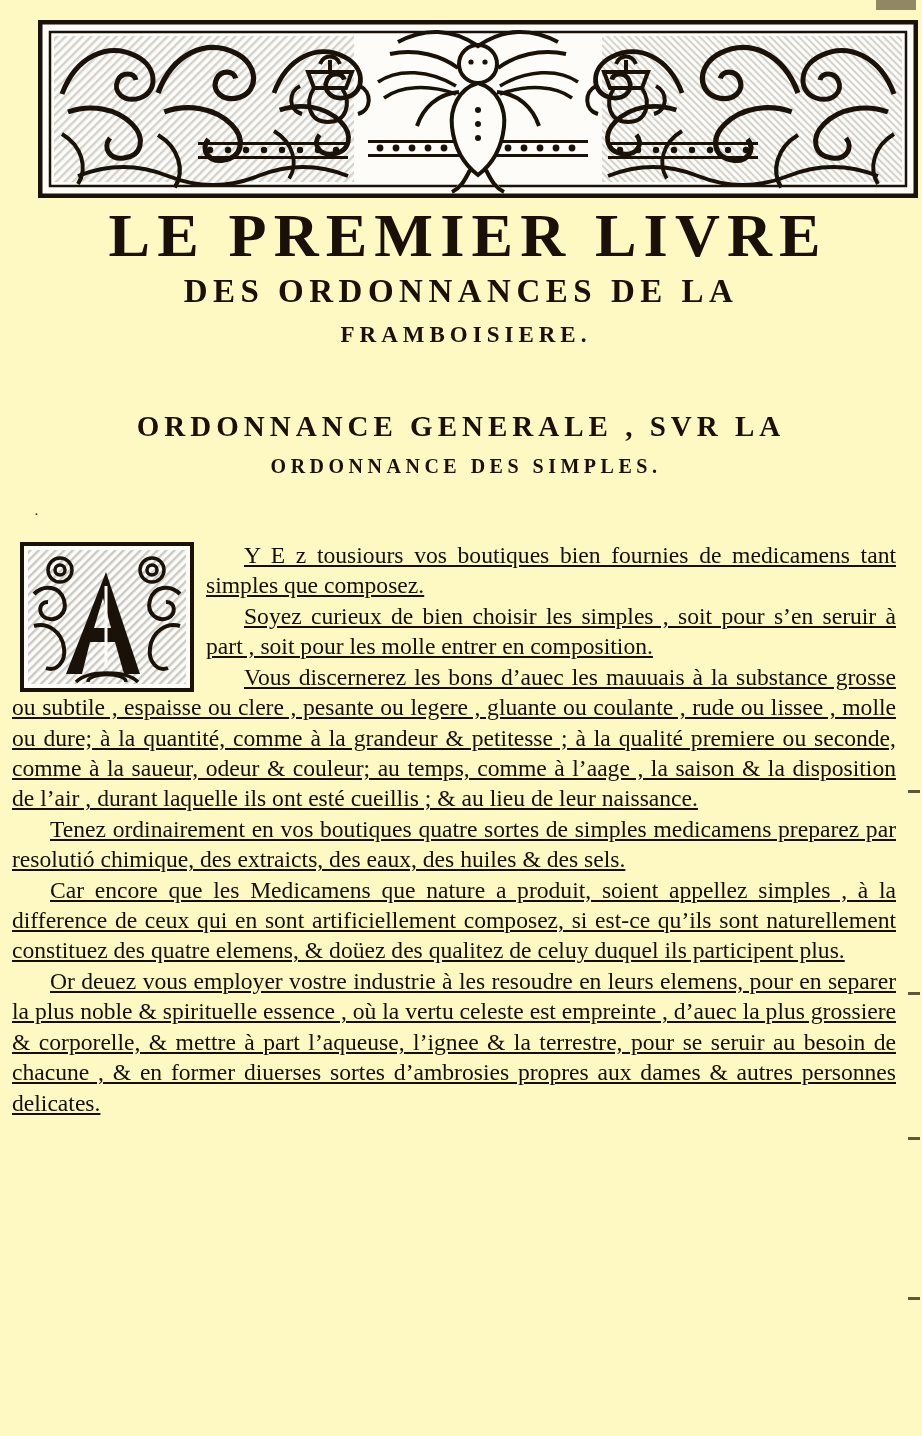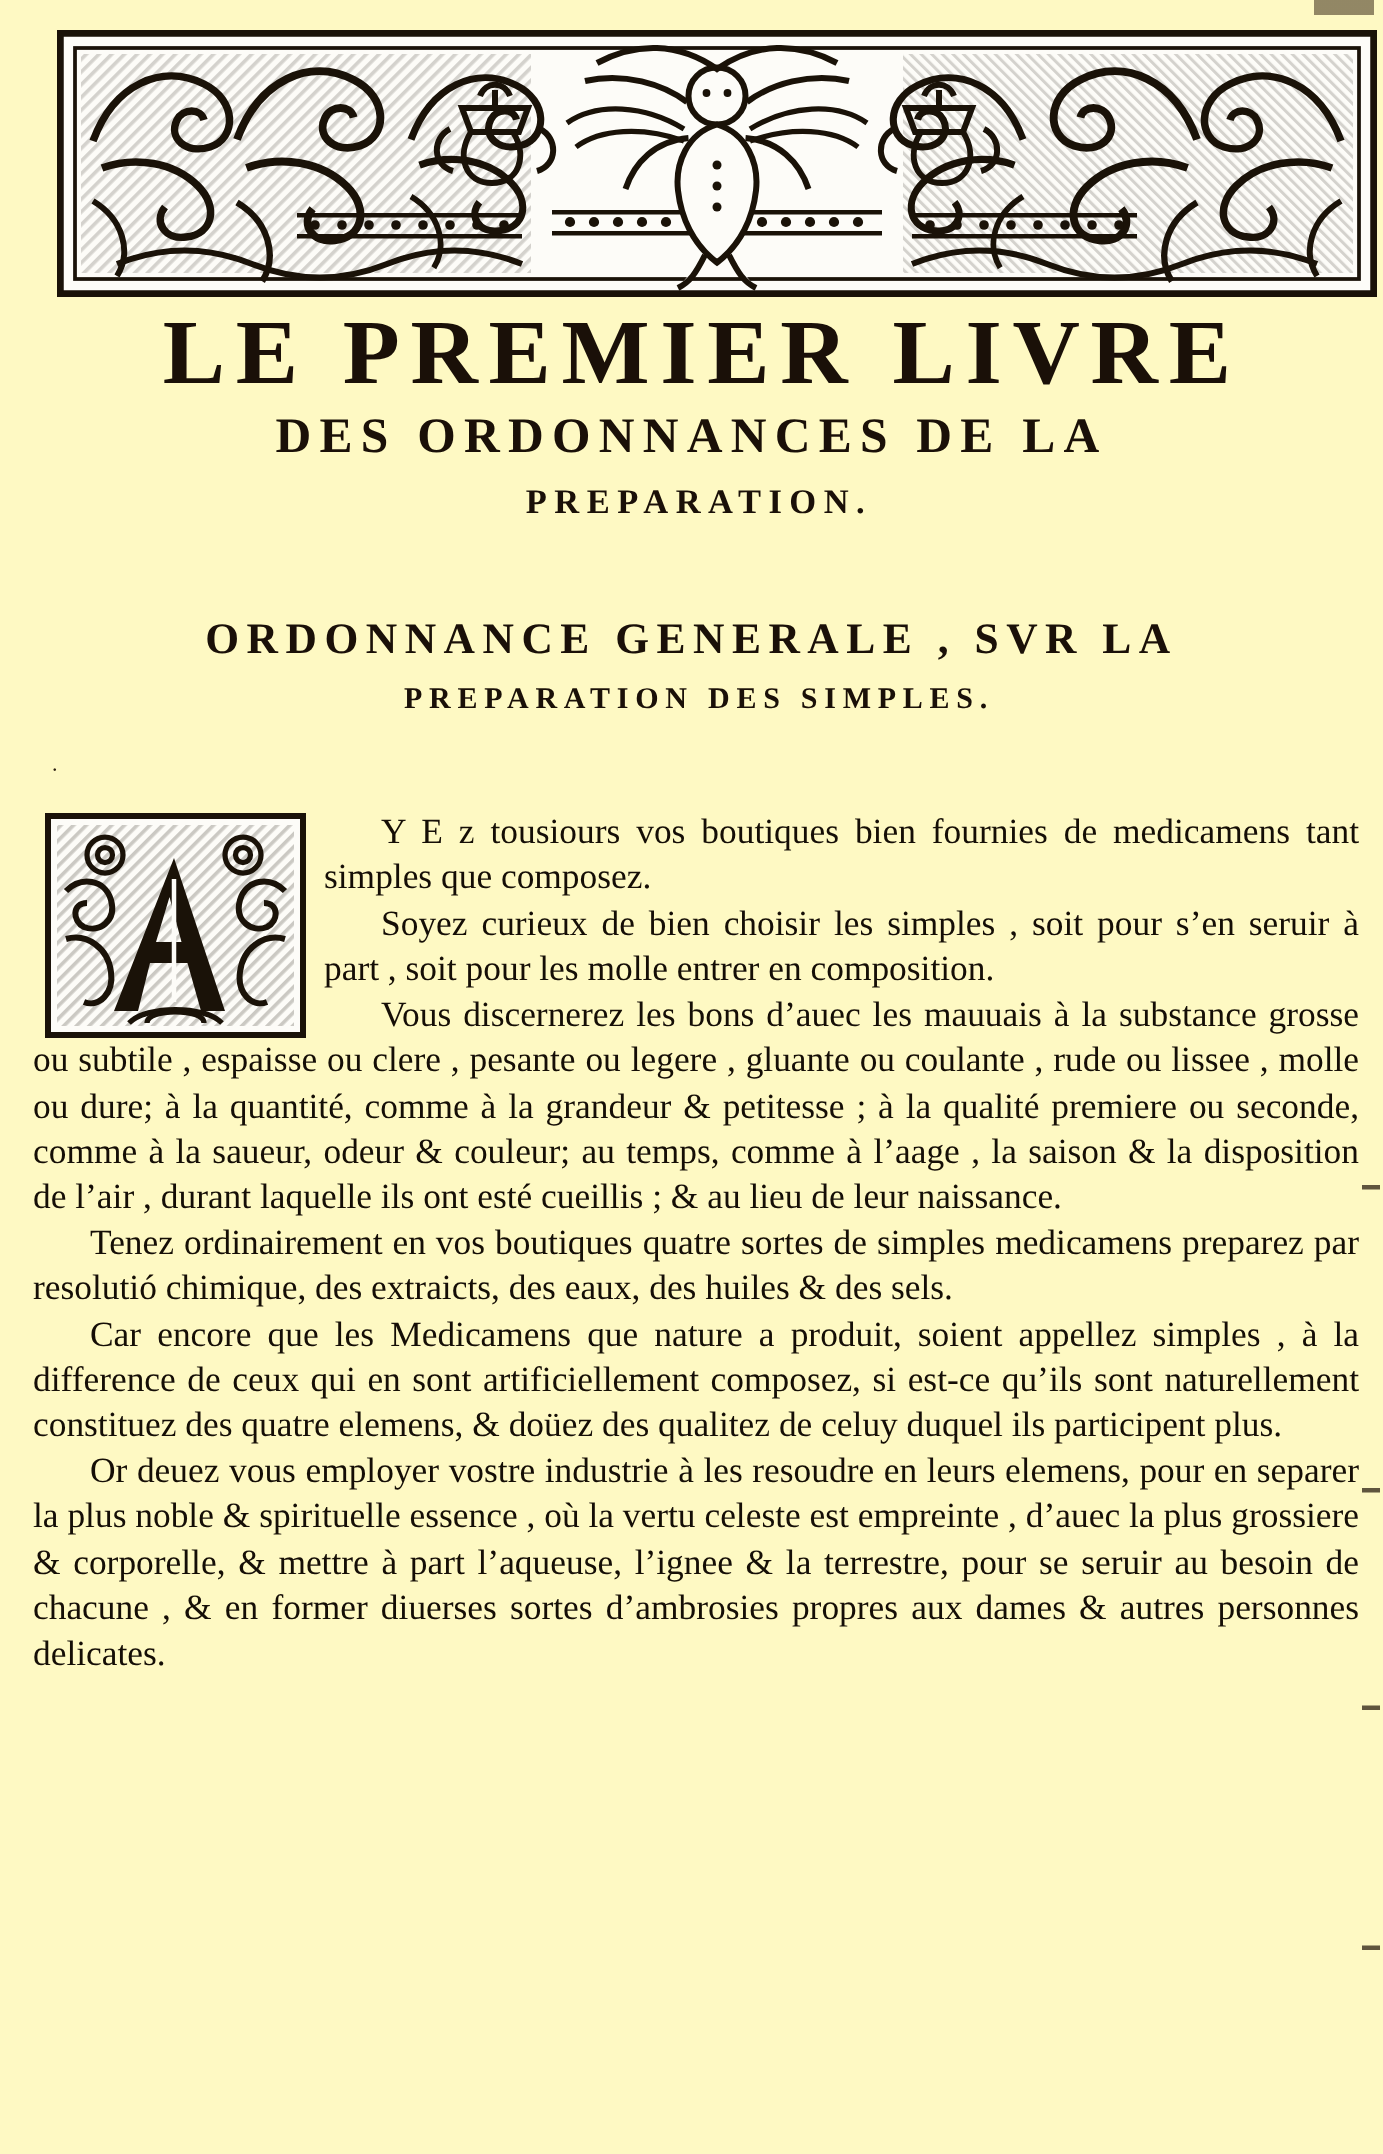--- a/index.html
+++ b/index.html
@@ -96,28 +96,29 @@
     position: absolute;
     left: 34px;
     top: 506px;
     font-size: 15px;
     color: #2a1d10;
   }
 
   
   .body {
     position: absolute;
-    left: 22px;
+    left: 12px;
     top: 540px;
     width: 884px;
     font-size: 23.6px;
     line-height: 1.29;
     text-align: justify;
     text-justify: inter-word;
     color: #150e06;
+    text-decoration: underline;
   }
   .body p {
     margin: 0;
     text-indent: 38px;
   }
 
   
   .initial {
     float: left;
     width: 174px;
@@ -293,26 +294,26 @@
       <g stroke="#1a1208" fill="none" stroke-width="4">
         <path d="M40,156 c30,-12 60,-12 90,0 c30,12 60,12 90,0 c30,-12 60,-12 90,0"></path>
         <path d="M570,156 c30,-12 60,-12 90,0 c30,12 60,12 90,0 c30,-12 60,-12 90,0"></path>
       </g>
     </svg>
   </div>
 
   <div class="titleblock">
     <h1 class="title-main">LE PREMIER LIVRE</h1>
     <h2 class="title-sub1">DES ORDONNANCES DE LA</h2>
-    <h3 class="title-sub2">PREPARATION.</h3>
+    <h3 class="title-sub2">FRAMBOISIERE.</h3>
   </div>
 
   <div class="headblock">
     <div class="head-line1">ORDONNANCE GENERALE , SVR LA</div>
-    <div class="head-line2">PREPARATION DES SIMPLES.</div>
+    <div class="head-line2">ORDONNANCE DES SIMPLES.</div>
   </div>
 
   <div class="tickmark">·</div>
 
   <div class="body">
 
     <div class="initial">
       <svg viewBox="0 0 174 150" xmlns="http://www.w3.org/2000/svg">
         <rect x="2" y="2" width="170" height="146" fill="#fdfcf8" stroke="#1a1208" stroke-width="4"></rect>
 

